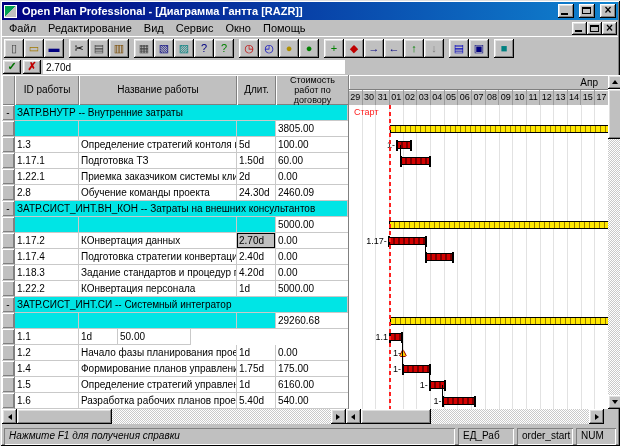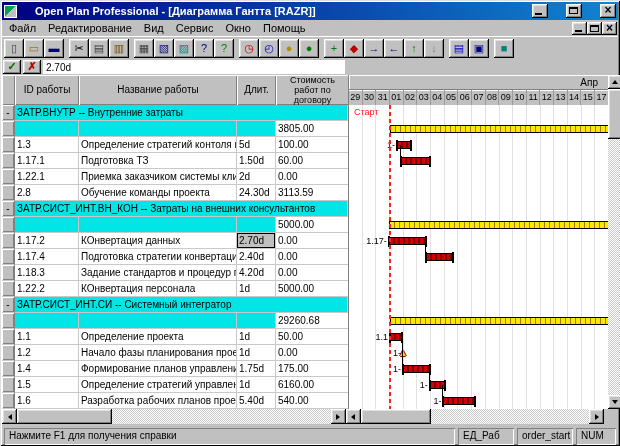--- a/index.html
+++ b/index.html
@@ -9,21 +9,21 @@
   .window { width:620px; height:446px; background:#c0c0c0; position:relative;
     box-shadow: inset 1px 1px 0 #dfdfdf, inset -1px -1px 0 #000, inset 2px 2px 0 #fff, inset -2px -2px 0 #808080; padding:2px; }
 
   
   .raised { background:#c0c0c0; border:none;
     box-shadow: inset -1px -1px 0 #000, inset 1px 1px 0 #fff, inset -2px -2px 0 #808080, inset 2px 2px 0 #dfdfdf; }
   .sunken-thin { box-shadow: inset 1px 1px 0 #808080, inset -1px -1px 0 #fff; }
 
   
   .titlebar { height:18px; background:linear-gradient(90deg,#000080,#1084d0);
-    display:flex; align-items:center; gap:18px; padding:8px 2px; }
+    display:flex; align-items:center; gap:5px; padding:8px 2px; }
   .app-icon { width:13px; height:13px; background:linear-gradient(135deg,#00a050 0 50%,#c0c0c0 50%); border:1px solid #fff; flex:none; }
   .title-text { color:#fff; font-weight:bold; font-size:11px; flex:1; white-space:nowrap; overflow:hidden; }
   .winbtn { width:16px; height:14px; position:relative; flex:none; cursor:default; }
   .mbtn { width:15px; height:13px; position:relative; flex:none; }
   .ic-min { position:absolute; left:3px; bottom:3px; width:7px; height:2px; background:#000; }
   .ic-max { position:absolute; left:3px; top:3px; width:9px; height:7px; border:1px solid #000; border-top:2px solid #000; }
   .ic-close::before { content:"×"; position:absolute; left:0; right:0; top:-1px; text-align:center; font-size:12px; font-weight:bold; color:#000; }
 
   
   .menubar { height:16px; display:flex; align-items:center; padding:0 1px; gap:0; }
@@ -114,21 +114,21 @@
   .corner { width:14px; height:15px; background:#c0c0c0; flex:none; }
   .tri { position:absolute; left:50%; top:50%; width:0; height:0; transform:translate(-50%,-50%); }
   .tri-up    { border-left:3px solid transparent; border-right:3px solid transparent; border-bottom:4px solid #000; }
   .tri-down  { border-left:3px solid transparent; border-right:3px solid transparent; border-top:4px solid #000; }
   .tri-left  { border-top:3px solid transparent; border-bottom:3px solid transparent; border-right:4px solid #000; }
   .tri-right { border-top:3px solid transparent; border-bottom:3px solid transparent; border-left:4px solid #000; }
 
   
   .statusbar { height:24px; display:flex; align-items:center; gap:3px; padding:3px 2px 2px; }
   .spanel { height:17px; font-size:10px; line-height:16px; padding:0 5px; background:#c0c0c0; white-space:nowrap; overflow:hidden; }
-  .spanel.hint { flex:1; }
+  .spanel.hint { flex:1;font-style:italic; }
   .sp1 { width:56px; } .sp2 { width:56px; } .sp3 { width:40px; }
 </style>
 </head>
 <body>
 
 <div class="window">
 
   <div class="titlebar">
     <span class="app-icon"></span>
     <span class="title-text">Open Plan Professional - [Диаграмма Гантта [RAZR]]</span>
@@ -297,21 +297,21 @@
             <div class="cell c-id">1.22.1</div>
             <div class="cell c-name">Приемка заказчиком системы клиент</div>
             <div class="cell c-dur">2d</div>
             <div class="cell c-cost">0.00</div>
           </div>
           <div class="trow task">
             <div class="cell c-exp"></div>
             <div class="cell c-id">2.8</div>
             <div class="cell c-name">Обучение команды проекта</div>
             <div class="cell c-dur">24.30d</div>
-            <div class="cell c-cost">3113.59</div>
+            <div class="cell c-cost">2460.09</div>
           </div>
           <div class="trow section">
             <div class="cell c-exp">-</div>
             <div class="cell c-section">ЗАТР.СИСТ_ИНТ.ВН_КОН -- Затраты на внешних консультантов</div>
           </div>
           <div class="trow subtotal">
             <div class="cell c-exp"></div>
             <div class="cell c-id"></div>
             <div class="cell c-name"></div>
             <div class="cell c-dur"></div>
@@ -352,21 +352,20 @@
           <div class="trow subtotal">
             <div class="cell c-exp"></div>
             <div class="cell c-id"></div>
             <div class="cell c-name"></div>
             <div class="cell c-dur"></div>
             <div class="cell c-cost">29260.68</div>
           </div>
           <div class="trow task">
             <div class="cell c-exp"></div>
             <div class="cell c-id">1.1</div>
-            <div class="cell c-name">Определение проекта</div>
             <div class="cell c-dur">1d</div>
             <div class="cell c-cost">50.00</div>
           </div>
           <div class="trow task">
             <div class="cell c-exp"></div>
             <div class="cell c-id">1.2</div>
             <div class="cell c-name">Начало фазы планирования проекта</div>
             <div class="cell c-dur">1d</div>
             <div class="cell c-cost">0.00</div>
           </div>

